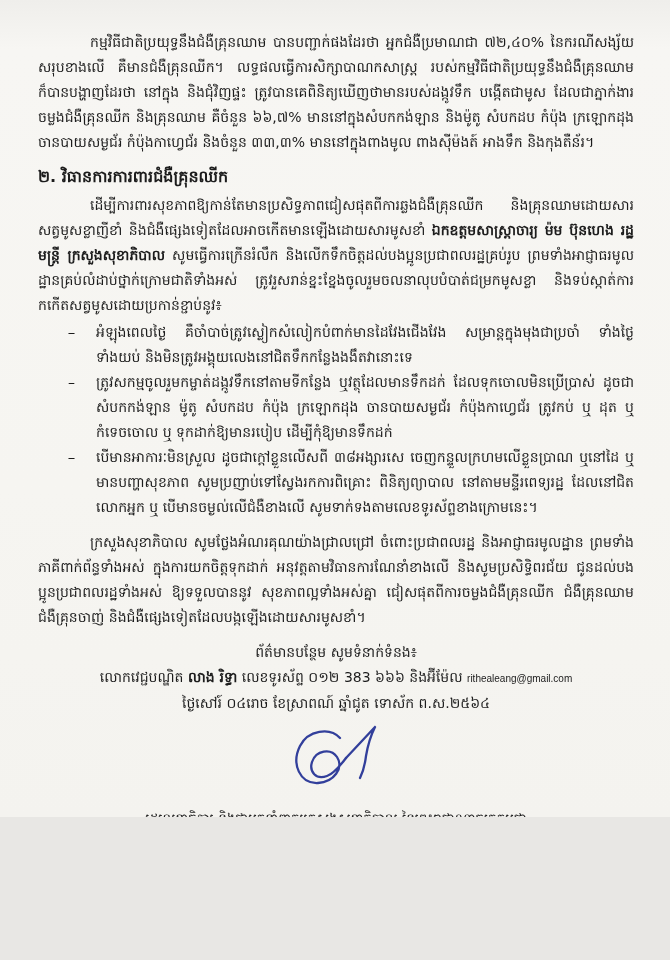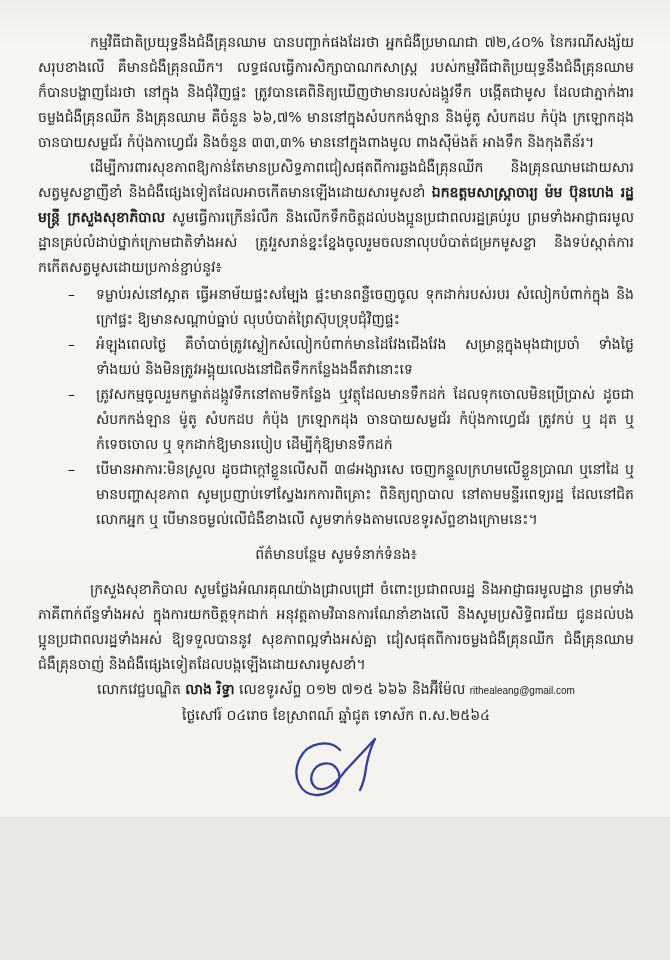--- a/index.html
+++ b/index.html
@@ -56,30 +56,30 @@
   .signer-role{font-size:13.5px;line-height:24px;}
   .sig-svg{display:inline-block;}
 </style>
 </head>
 <body>
 
 <div class="page">
 
   <p class="body-text indent">កម្មវិធីជាតិប្រយុទ្ធនឹងជំងឺគ្រុនឈាម បានបញ្ជាក់ផងដែរថា អ្នកជំងឺប្រមាណជា ៧២,៤០% នៃករណីសង្ស័យសរុបខាងលើ គឺមានជំងឺគ្រុនឈីក។ លទ្ធផលធ្វើការសិក្សាបាណកសាស្ត្រ របស់កម្មវិធីជាតិប្រយុទ្ធនឹងជំងឺគ្រុនឈាម ក៏បានបង្ហាញដែរថា នៅក្នុង និងជុំវិញផ្ទះ ត្រូវបានគេពិនិត្យឃើញថាមានរបស់ដង្កូវទឹក បង្កើតជាមូស ដែលជាភ្នាក់ងារចម្លងជំងឺគ្រុនឈីក និងគ្រុនឈាម គឺចំនួន ៦៦,៧% មាននៅក្នុងសំបកកង់ឡាន និងម៉ូតូ សំបកដប កំប៉ុង ក្រឡោកដុង ចានបាយសម្ងជ័រ កំប៉ុងកាហ្វេជ័រ និងចំនួន ៣៣,៣% មាននៅក្នុងពាងមូល ពាងស៊ីម៉ងត៍ អាងទឹក និងកុងតឺន័រ។</p>
 
+  <h2 class="section-heading">២. វិធានការការពារជំងឺគ្រុនឈីក</h2>
 
   <p class="body-text indent">
     <span>ដើម្បីការពារសុខភាពឱ្យកាន់តែមានប្រសិទ្ធភាពជៀសផុតពីការឆ្លងជំងឺគ្រុនឈីក និងគ្រុនឈាមដោយសារសត្វមូសខ្លាញីខាំ និងជំងឺផ្សេងទៀតដែលអាចកើតមានឡើងដោយសារមូសខាំ </span><b>ឯកឧត្តមសាស្ត្រាចារ្យ ម៉ម ប៊ុនហេង រដ្ឋមន្ត្រី ក្រសួងសុខាភិបាល</b><span> សូមធ្វើការក្រើនរំលឹក និងលើកទឹកចិត្តដល់បងប្អូនប្រជាពលរដ្ឋគ្រប់រូប ព្រមទាំងអាជ្ញាធរមូលដ្ឋានគ្រប់លំដាប់ថ្នាក់ក្រោមជាតិទាំងអស់ ត្រូវរួសរាន់ខ្នះខ្នែងចូលរួមចលនាលុបបំបាត់ជម្រកមូសខ្លា និងទប់ស្កាត់ការកកើតសត្វមូសដោយប្រកាន់ខ្ជាប់នូវ៖</span>
   </p>
 
   <ul class="dash-list">
 
       <li>
         <span class="dash">–</span>
-        <span>ទម្លាប់រស់នៅស្អាត ធ្វើអនាម័យផ្ទះសម្បែង ផ្ទះមានពន្លឺចេញចូល ទុកដាក់របស់របរ សំលៀកបំពាក់ក្នុង និងក្រៅផ្ទះ ឱ្យមានសណ្តាប់ធ្នាប់ លុបបំបាត់ព្រៃស៊ុបទ្រុបជុំវិញផ្ទះ</span>
       </li>
 
       <li>
         <span class="dash">–</span>
         <span>អំឡុងពេលថ្ងៃ គឺចាំបាច់ត្រូវស្លៀកសំលៀកបំពាក់មានដៃវែងជើងវែង សម្រាន្តក្នុងមុងជាប្រចាំ ទាំងថ្ងៃទាំងយប់ និងមិនត្រូវអង្គុយលេងនៅជិតទឹកកន្លែងងងឹតវានោះទេ</span>
       </li>
 
       <li>
         <span class="dash">–</span>
         <span>ត្រូវសកម្មចូលរួមកម្ចាត់ដង្កូវទឹកនៅតាមទីកន្លែង ឬវត្ថុដែលមានទឹកដក់ ដែលទុកចោលមិនប្រើប្រាស់ ដូចជាសំបកកង់ឡាន ម៉ូតូ សំបកដប កំប៉ុង ក្រឡោកដុង ចានបាយសម្ងជ័រ កំប៉ុងកាហ្វេជ័រ ត្រូវកប់ ឬ ដុត ឬ កំទេចចោល ឬ ទុកដាក់ឱ្យមានរបៀប ដើម្បីកុំឱ្យមានទឹកដក់</span>
@@ -88,26 +88,26 @@
       <li>
         <span class="dash">–</span>
       </li>
 
       <li>
         <span class="dash">–</span>
         <span>បើមានអាការៈមិនស្រួល ដូចជាក្តៅខ្លួនលើសពី ៣៨អង្សារសេ ចេញកន្ទួលក្រហមលើខ្លួនប្រាណ ឬនៅដៃ ឬមានបញ្ហាសុខភាព សូមប្រញាប់ទៅស្វែងរកការពិគ្រោះ ពិនិត្យព្យាបាល នៅតាមមន្ទីរពេទ្យរដ្ឋ ដែលនៅជិតលោកអ្នក ឬ បើមានចម្ងល់លើជំងឺខាងលើ សូមទាក់ទងតាមលេខទូរស័ព្ទខាងក្រោមនេះ។</span>
       </li>
     </ul>
 
+  <p class="body-text indent closing">ក្រសួងសុខាភិបាល សូមថ្លែងអំណរគុណយ៉ាងជ្រាលជ្រៅ ចំពោះប្រជាពលរដ្ឋ និងអាជ្ញាធរមូលដ្ឋាន ព្រមទាំងភាគីពាក់ព័ន្ធទាំងអស់ ក្នុងការយកចិត្តទុកដាក់ អនុវត្តតាមវិធានការណែនាំខាងលើ និងសូមប្រសិទ្ធិពរជ័យ ជូនដល់បងប្អូនប្រជាពលរដ្ឋទាំងអស់ ឱ្យទទួលបាននូវ សុខភាពល្អទាំងអស់គ្នា ជៀសផុតពីការចម្លងជំងឺគ្រុនឈីក ជំងឺគ្រុនឈាម ជំងឺគ្រុនចាញ់ និងជំងឺផ្សេងទៀតដែលបង្កឡើងដោយសារមូសខាំ។</p>
+
   <p class="body-text center contact-heading">ព័ត៌មានបន្ថែម សូមទំនាក់ទំនង៖</p>
 
-  <p class="body-text indent closing">ក្រសួងសុខាភិបាល សូមថ្លែងអំណរគុណយ៉ាងជ្រាលជ្រៅ ចំពោះប្រជាពលរដ្ឋ និងអាជ្ញាធរមូលដ្ឋាន ព្រមទាំងភាគីពាក់ព័ន្ធទាំងអស់ ក្នុងការយកចិត្តទុកដាក់ អនុវត្តតាមវិធានការណែនាំខាងលើ និងសូមប្រសិទ្ធិពរជ័យ ជូនដល់បងប្អូនប្រជាពលរដ្ឋទាំងអស់ ឱ្យទទួលបាននូវ សុខភាពល្អទាំងអស់គ្នា ជៀសផុតពីការចម្លងជំងឺគ្រុនឈីក ជំងឺគ្រុនឈាម ជំងឺគ្រុនចាញ់ និងជំងឺផ្សេងទៀតដែលបង្កឡើងដោយសារមូសខាំ។</p>
-
   <p class="body-text center contact-line">
-    <span>លោកវេជ្ជបណ្ឌិត </span><b>លាង រិទ្ធា</b><span> លេខទូរស័ព្ទ ០១២ ៧១៥ ៦៦៦ និងអ៊ីម៉ែល </span><span class="email">rithealeang@gmail.com</span>
+    <span>លោកវេជ្ជបណ្ឌិត </span><b>លាង រិទ្ធា</b><span> លេខទូរស័ព្ទ ០១២ 383 ៦៦៦ និងអ៊ីម៉ែល </span><span class="email">rithealeang@gmail.com</span>
   </p>
 
   <p class="body-text center dateline">ថ្ងៃសៅរ៍ ០៤រោច ខែស្រាពណ៍ ឆ្នាំជូត ទោស័ក ព.ស.២៥៦៤</p>
 
   <div class="signature-wrap">
     <svg class="sig-svg" width="112" height="82" viewBox="0 0 112 82" fill="none">
       <path d="M60,16 C50,5 28,8 20,24 C11,42 20,62 38,61 C54,60 64,46 57,35 C51,26 36,28 32,40 C29,50 36,58 47,54 C53,52 60,44 66,36" stroke="#323f9b" stroke-width="2.3" stroke-linecap="round" fill="none"></path>
       <path d="M66,36 L95,5 M86,34 C88,22 92,11 95,5 M86,34 C85,42 83,50 80,56" stroke="#323f9b" stroke-width="2.3" stroke-linecap="round" fill="none"></path>
     </svg>
   </div>

